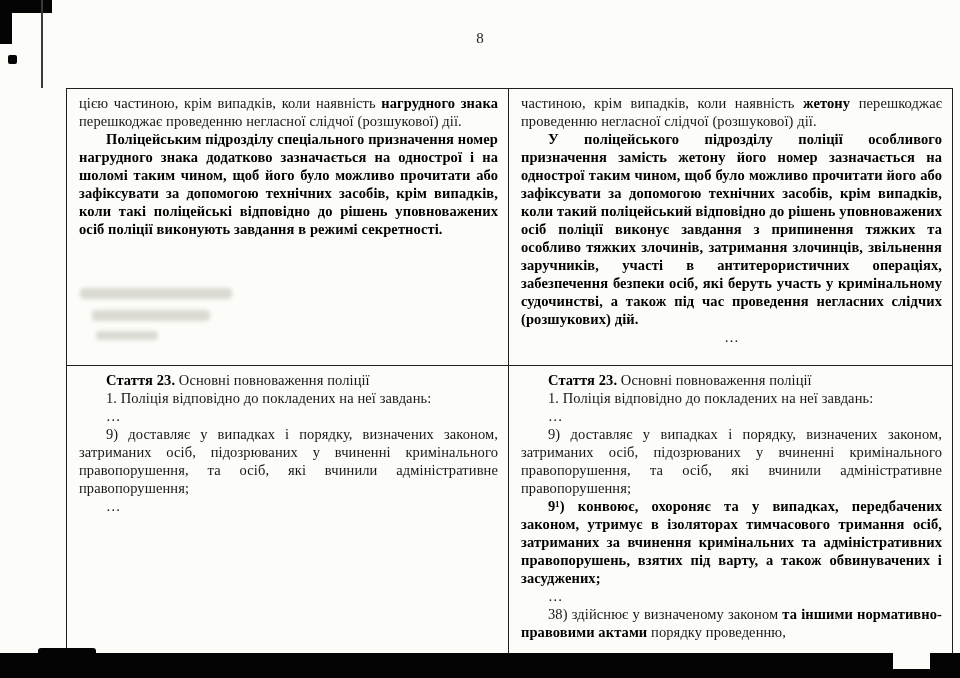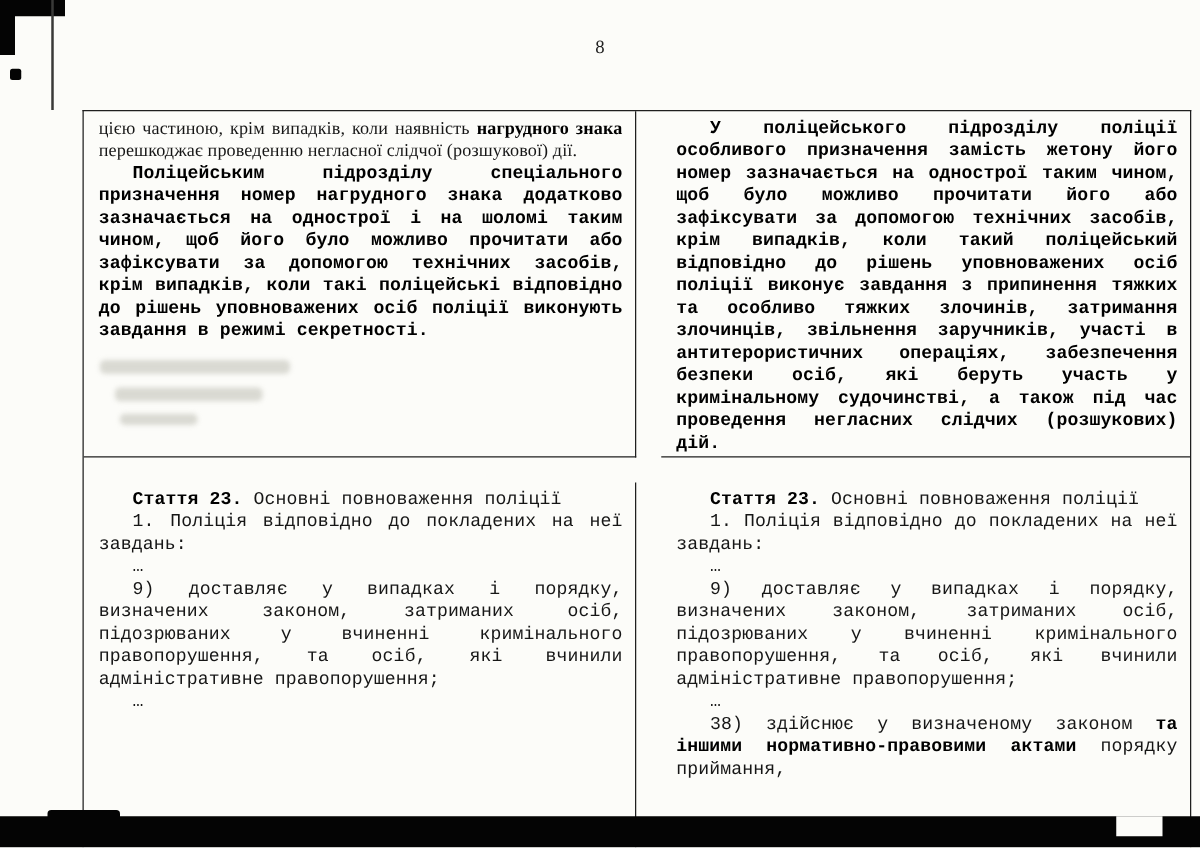--- a/index.html
+++ b/index.html
@@ -18,35 +18,34 @@
   .law-table {
     position:absolute; left:66px; top:88px;
     width:887px; height:590px;
     border:1.5px solid #1f1f1f;
     border-bottom:none;
     display:grid;
     grid-template-columns:442px 1fr;
     grid-template-rows:277px 1fr;
     box-sizing:border-box;
     background:#fcfcf9;
-    gap:20px;
   }
   .cell {
     box-sizing:border-box;
     padding:5px 10px 4px 12px;
     font-size:14.5px;
     line-height:18px;
     text-align:justify;
     letter-spacing:0.1px;
     overflow:hidden;
   }
   .cell.c-old { border-right:1.5px solid #1f1f1f; }
   .cell.r1 { border-bottom:1.5px solid #1f1f1f; }
   .cell p { margin:0; }
-  .ind { text-indent:27px;font-family:Liberation Mono, monospace; }
+  .ind { text-indent:27px; }
   .b { font-weight:bold; color:#000; }
   .mtgap { margin-top:18px; }
   .ell-center { text-align:center; }
   .sp-left { margin-top:70px; }
 
   
   .art { position:absolute; background:#040404; z-index:5; }
   .art-top-h { left:0; top:0; width:52px; height:13px; }
   .art-top-v { left:0; top:0; width:12px; height:44px; }
   .art-dot   { left:8px; top:55px; width:9px; height:9px; border-radius:2px; }
@@ -69,39 +68,41 @@
   <div class="page-number">8</div>
 
   <div class="law-table">
 
     <div class="cell c-old r1">
       <p><span>цією частиною, крім випадків, коли наявність </span><span class="b">нагрудного знака</span><span> перешкоджає проведенню негласної слідчої (розшукової) дії.</span></p>
       <p class="ind b">Поліцейським підрозділу спеціального призначення номер нагрудного знака додатково зазначається на однострої і на шоломі таким чином, щоб його було можливо прочитати або зафіксувати за допомогою технічних засобів, крім випадків, коли такі поліцейські відповідно до рішень уповноважених осіб поліції виконують завдання в режимі секретності.</p>
     </div>
 
     <div class="cell r1">
+      <p><span>частиною, крім випадків, коли наявність </span><span class="b">жетону</span><span> перешкоджає проведенню негласної слідчої (розшукової) дії.</span></p>
       <p class="ind b mtgap">У поліцейського підрозділу поліції особливого призначення замість жетону його номер зазначається на однострої таким чином, щоб було можливо прочитати його або зафіксувати за допомогою технічних засобів, крім випадків, коли такий поліцейський відповідно до рішень уповноважених осіб поліції виконує завдання з припинення тяжких та особливо тяжких злочинів, затримання злочинців, звільнення заручників, участі в антитерористичних операціях, забезпечення безпеки осіб, які беруть участь у кримінальному судочинстві, а також під час проведення негласних слідчих (розшукових) дій.</p>
       <p class="ell-center">…</p>
     </div>
 
     <div class="cell c-old">
       <p class="ind"><span class="b">Стаття 23.</span><span> Основні повноваження поліції</span></p>
       <p class="ind mtgap">1. Поліція відповідно до покладених на неї завдань:</p>
       <p class="ind">…</p>
       <p class="ind">9) доставляє у випадках і порядку, визначених законом, затриманих осіб, підозрюваних у вчиненні кримінального правопорушення, та осіб, які вчинили адміністративне правопорушення;</p>
       <p class="ind sp-left">…</p>
     </div>
 
     <div class="cell">
       <p class="ind"><span class="b">Стаття 23.</span><span> Основні повноваження поліції</span></p>
       <p class="ind mtgap">1. Поліція відповідно до покладених на неї завдань:</p>
       <p class="ind">…</p>
       <p class="ind">9) доставляє у випадках і порядку, визначених законом, затриманих осіб, підозрюваних у вчиненні кримінального правопорушення, та осіб, які вчинили адміністративне правопорушення;</p>
+      <p class="ind b">9¹) конвоює, охороняє та у випадках, передбачених законом, утримує в ізоляторах тимчасового тримання осіб, затриманих за вчинення кримінальних та адміністративних правопорушень, взятих під варту, а також обвинувачених і засуджених;</p>
       <p class="ind">…</p>
-      <p class="ind"><span>38) здійснює у визначеному законом </span><span class="b">та іншими нормативно-правовими актами</span><span> порядку приймання,</span></p>
+      <p class="ind"><span>38) здійснює у визначеному законом </span><span class="b">та іншими нормативно-правовими актами</span><span> порядку проведенню,</span></p>
     </div>
 
   </div>
 
   <div class="ghost g1"></div>
   <div class="ghost g2"></div>
   <div class="ghost g3"></div>
 
   <div class="art art-top-h"></div>
   <div class="art art-top-v"></div>

